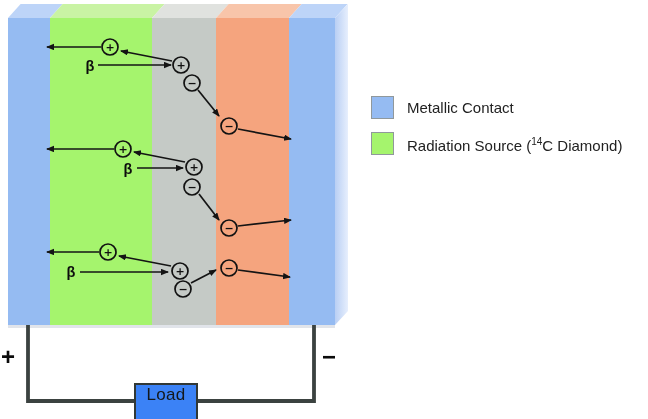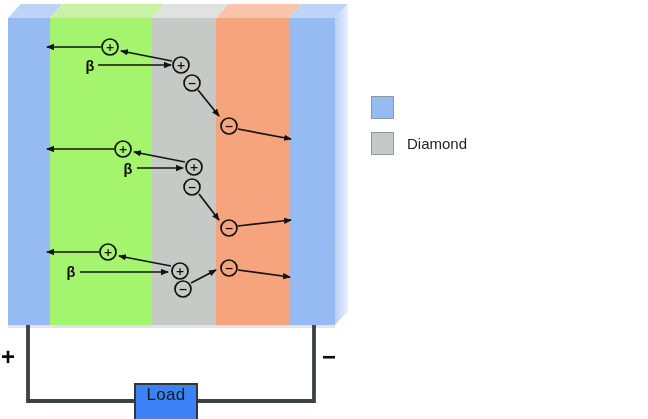--- a/index.html
+++ b/index.html
@@ -165,20 +165,21 @@
 
   <div class="terminal t-pos">+</div>
   <div class="terminal t-neg">−</div>
   <div class="load-box">
     <span>Load</span>
   </div>
 
   <div class="legend">
     <div class="legend-item">
       <div class="swatch" style="background: rgb(149, 187, 242);"></div>
+      <div class="legend-label">Metallic Contact</div>
     </div>
     <div class="legend-item">
-      <div class="swatch" style="background: rgb(197, 202, 198);"></div>
-      <div class="legend-label">Diamond</div>
+      <div class="swatch" style="background: rgb(165, 244, 109);"></div>
+      <div class="legend-label"><span>Radiation Source (</span><sup>14</sup><span>C Diamond)</span></div>
     </div>
   </div>
 
 </div>
 
 </body></html>

